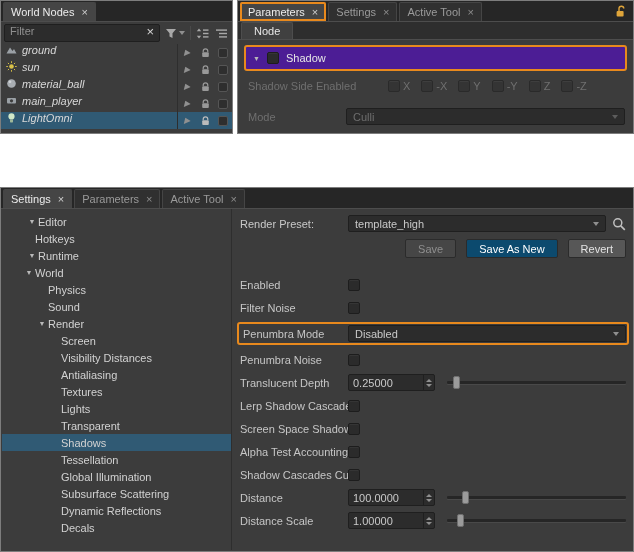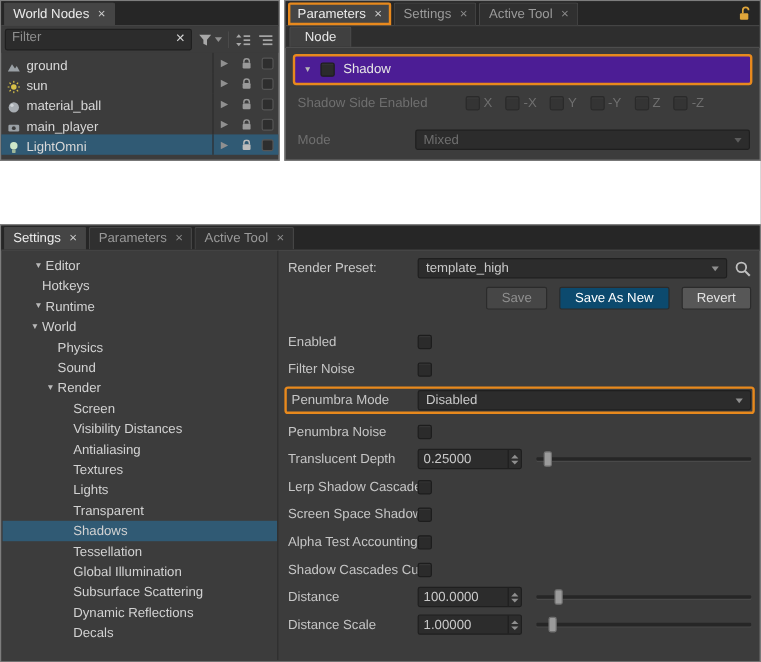--- a/index.html
+++ b/index.html
@@ -63,21 +63,21 @@
   
   #wn-panel { left:0; top:0; width:233px; height:134px; }
   .filter-row { height:22px; display:flex; align-items:center; padding:0 3px; gap:4px;
                 background:#3c3c3c; }
   .finput { flex:1; height:18px; background:#2c2c2c; border:1px solid #1f1f1f; border-radius:2px;
             display:flex; align-items:flex-start; padding:0 5px; color:#8f8f8f; }
   .finput .clear { margin-left:auto; color:#d6d6d6; font-size:13px; line-height:1; }
   .icon-btn { display:flex; align-items:center; justify-content:center; height:18px; padding:0 1px; }
   .vdiv { width:1px; height:14px; background:#2c2c2c; border-right:1px solid #4a4a4a; }
   .node-list { }
-  .nrow { height:17px; display:flex; align-items:flex-end; padding-left:3px; color:#d8d8d8; }
+  .nrow { height:17px; display:flex; align-items:flex-start; padding-left:3px; color:#d8d8d8;font-style:italic; }
   .nrow.sel { background:var(--sel); }
   .nicon { width:15px; display:flex; justify-content:center; flex:none; }
   .nname { flex:1; padding-left:3px; overflow:hidden; white-space:nowrap; }
   .ncols { display:flex; height:100%; align-items:center; border-left:1px solid #2e2e2e; flex:none; }
   .ncell { width:18px; height:100%; display:flex; align-items:center; justify-content:center; }
   .playg { font-size:8px; color:#909090; line-height:1; }
   .sq { width:10px; height:10px; background:#2e2e2e; border:1px solid #555; border-radius:2px; }
 
   
   #pm-panel { left:237px; top:0; width:397px; height:134px; }
@@ -349,21 +349,21 @@
       <span class="axis">
           <span class="cb dis"></span>
           <span>-Z</span>
         </span>
     </span>
   </div>
 
   <div class="mode-row">
     <span class="lbl">Mode</span>
     <span class="dd dis">
-      <span>Mixed</span>
+      <span>Culli</span>
       <span class="tri-d"></span>
     </span>
   </div>
 </div>
 
 <div class="panel" id="st-panel">
   <div class="tabbar">
     <div class="tab active">
       <span>Settings</span>
       <span class="x">×</span>

